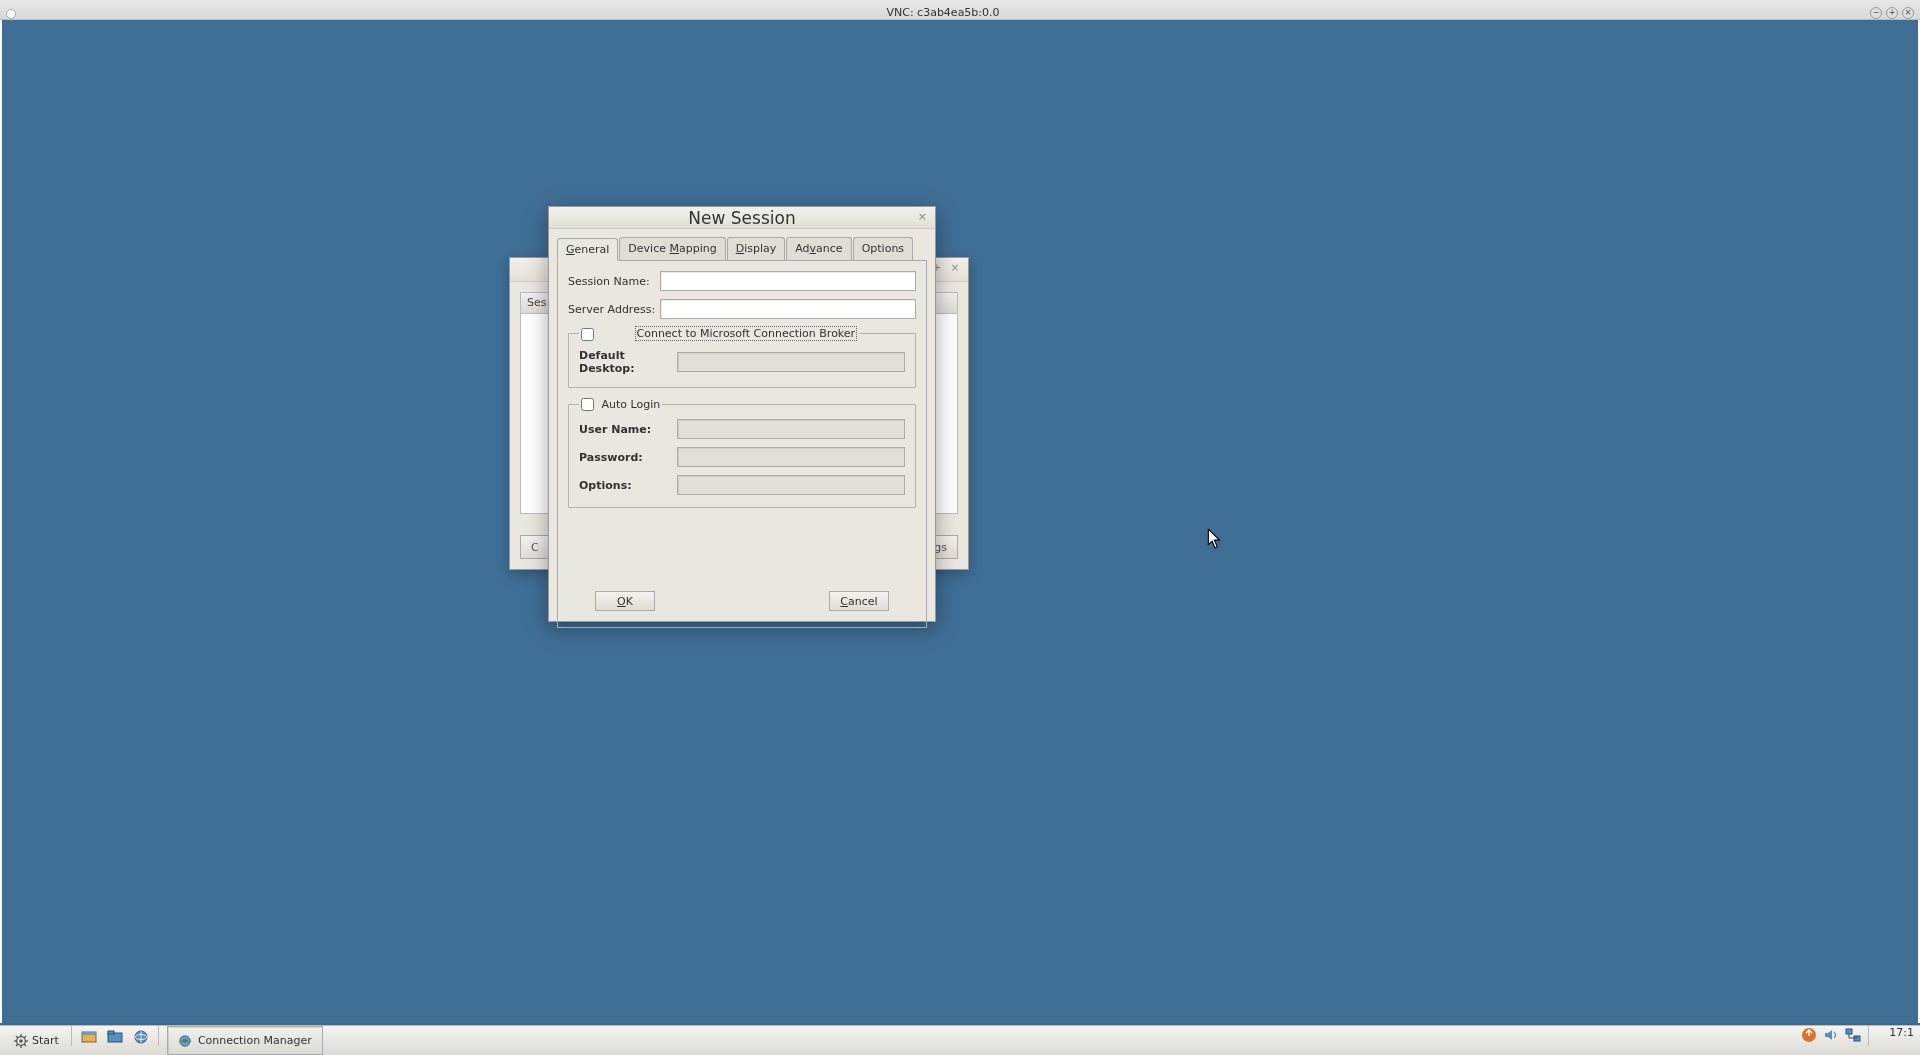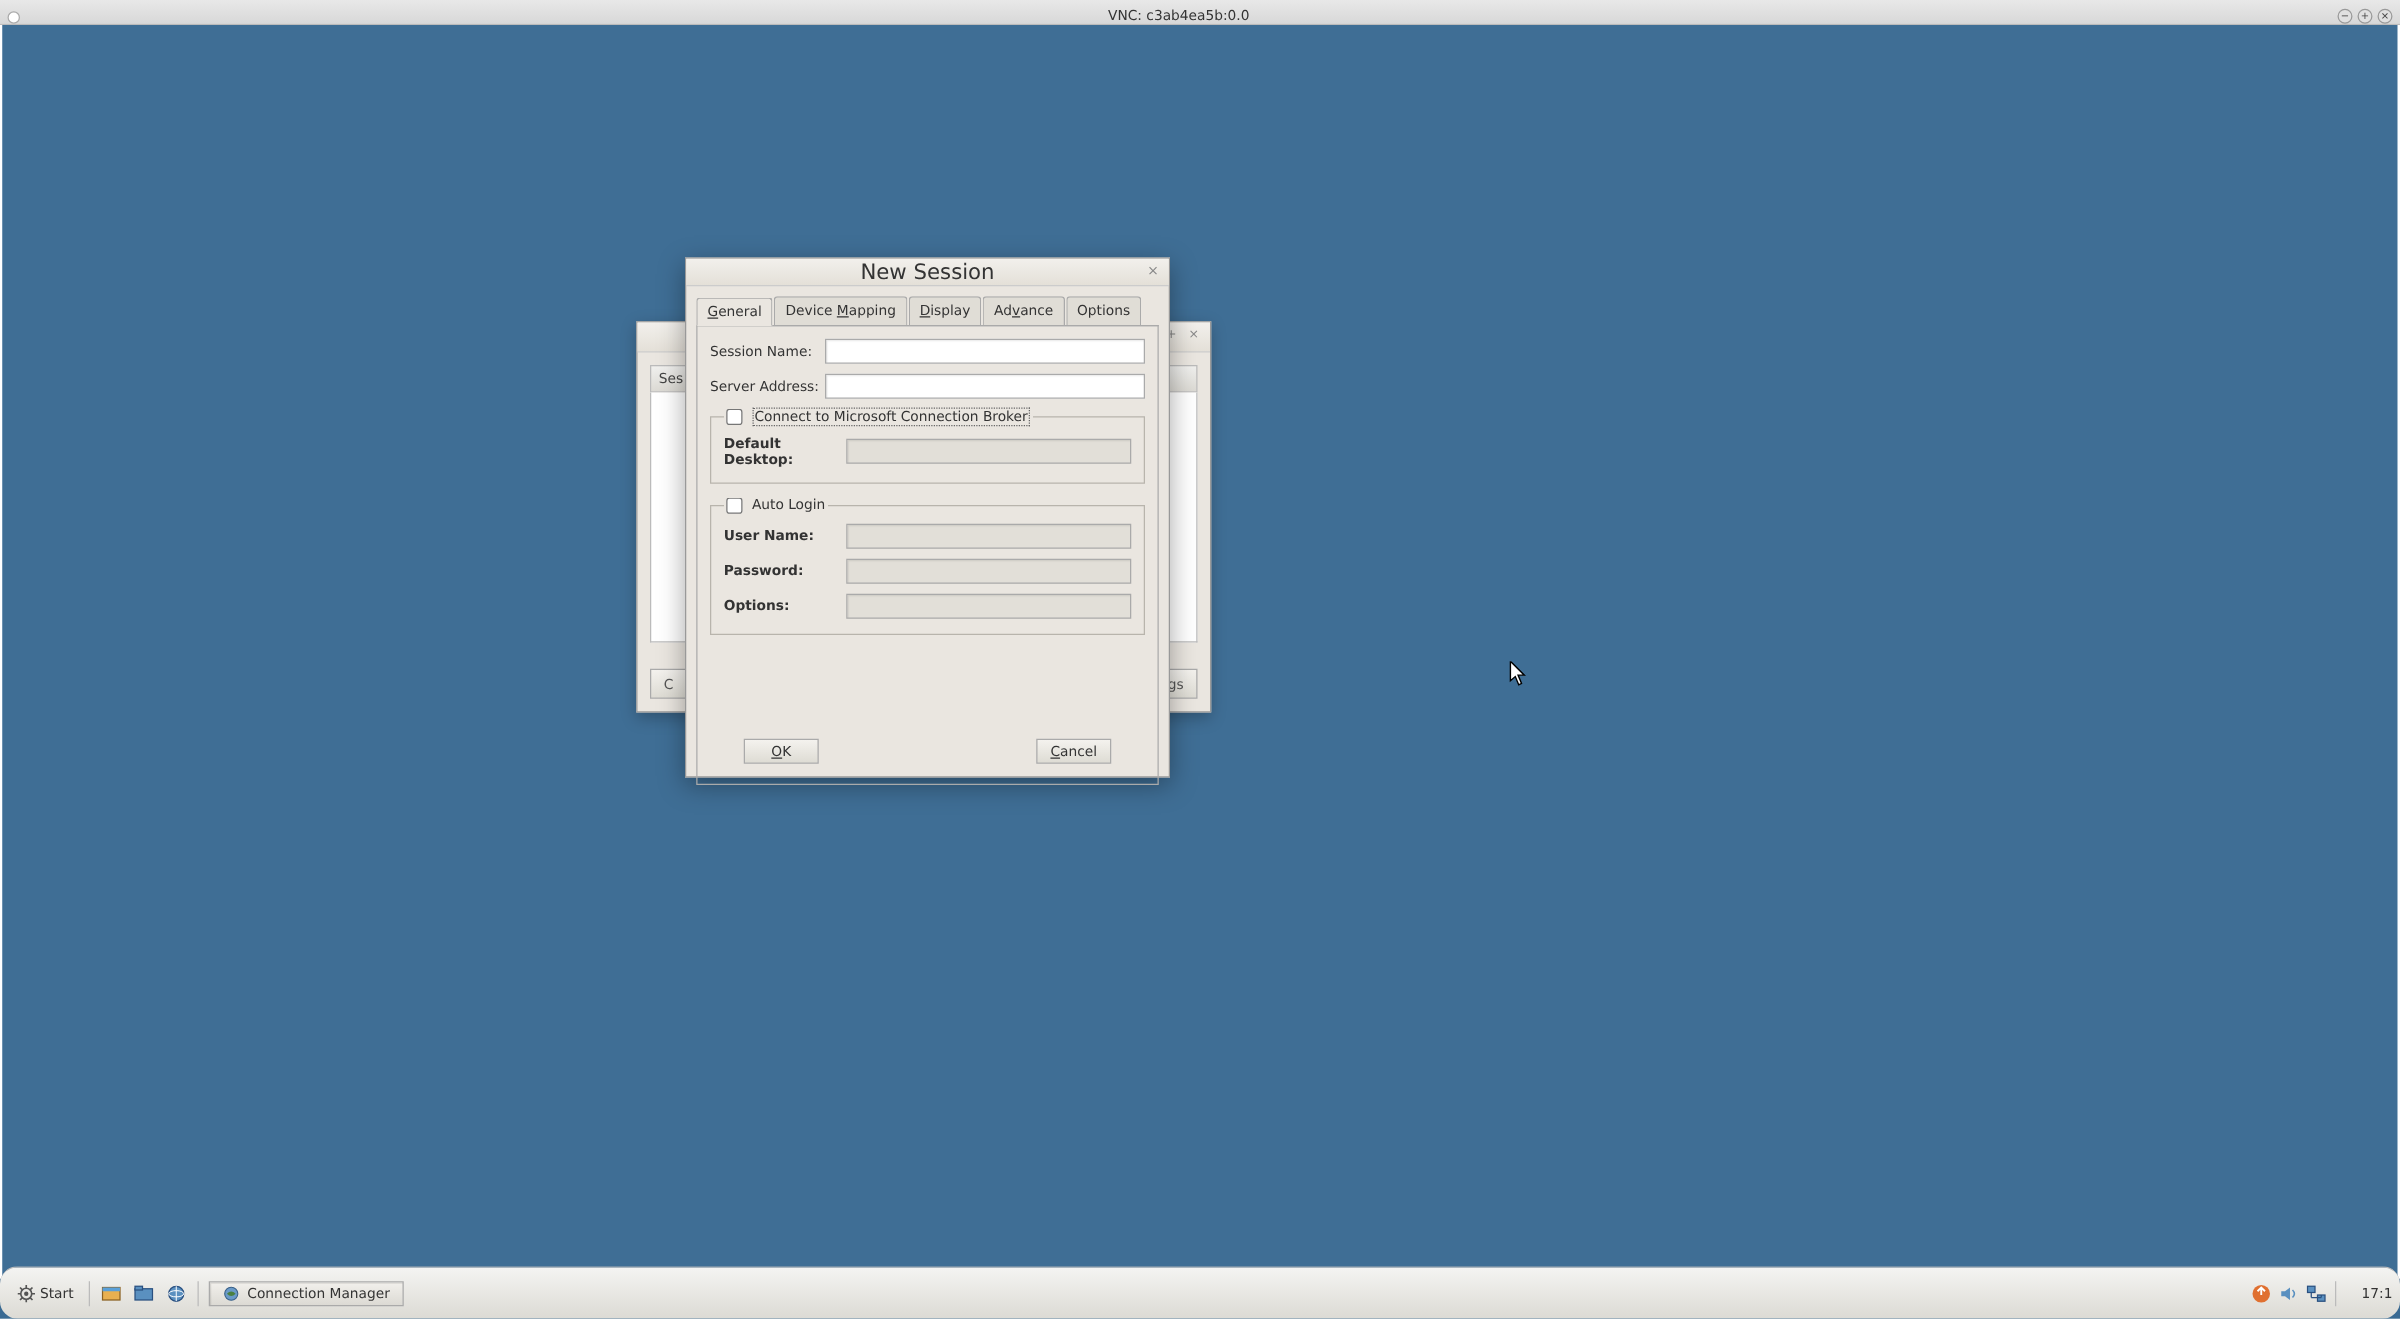--- a/index.html
+++ b/index.html
@@ -42,28 +42,28 @@
 
     .form-row { display: flex; align-items: center; margin-bottom: 8px; }
     .form-row label { width: 92px; font-size: 11px; color: #333; text-align: left; }
     .form-row input[type="text"], .form-row input[type="password"] { flex: 1; height: 20px; border: 1px solid #aaa; background: #fff; font-size: 11px; padding: 0 4px; box-shadow: inset 1px 1px 1px rgba(0,0,0,0.08); }
     .form-row input[disabled] { background: #e2dfd8; color: #888; }
 
     fieldset { border: 1px solid #b8b4ac; padding: 8px 10px 4px; margin-top: 6px; margin-bottom: 10px; }
     fieldset legend { font-size: 11px; color: #333; padding: 0 2px; }
     fieldset legend input[type="checkbox"] { margin-right: 4px; vertical-align: middle; }
     fieldset .form-row label { width: 98px; font-weight: bold; }
-    fieldset.focused legend span { border: 1px dotted #666; padding: 0 1px; }
+    fieldset.focused legend span { border: 1px dotted #666; padding: 0 1px; margin-left: 33px; }
 
     .dialog-buttons { position: absolute; bottom: 10px; left: 8px; right: 8px; display: flex; justify-content: space-between; padding: 0 38px; }
     .dialog-buttons button { width: 60px; height: 20px; font-size: 11px; background: linear-gradient(#f4f2ee, #dedcd4); border: 1px solid #aaa; color: #333; cursor: pointer; }
     .dialog-buttons button .underline { text-decoration: underline; }
 
     
-    .taskbar { position: absolute; left: 0; right: 0; bottom: 0; height: 42px; background: linear-gradient(#f4f4f2, #dcdad4); border-top: 1px solid #bbb; display: flex; align-items: center; padding: 0 6px; border-radius: 14px; }
+    .taskbar { position: absolute; left: 0; right: 0; bottom: 0; height: 30px; background: linear-gradient(#f4f4f2, #dcdad4); border-top: 1px solid #bbb; display: flex; padding: 0 6px; }
     .start-btn { display: flex; align-items: center; gap: 4px; padding: 2px 8px; font-size: 11px; color: #333; cursor: pointer; }
     .start-btn svg { width: 14px; height: 14px; }
     .tb-sep { width: 1px; height: 20px; background: #bbb; margin: 0 4px; }
     .tb-icon { width: 22px; height: 22px; margin: 0 2px; display: flex; align-items: center; justify-content: center; cursor: pointer; border: 1px solid transparent; }
     .tb-icon svg { width: 16px; height: 16px; }
     .tb-task { display: flex; align-items: center; gap: 6px; padding: 2px 10px; margin-left: 4px; background: linear-gradient(#f2f0ec, #dcdad4); border: 1px solid #aaa; box-shadow: inset 1px 1px 0 rgba(0,0,0,0.1); font-size: 11px; color: #333; cursor: pointer; }
     .tb-task svg { width: 14px; height: 14px; }
     .tb-spacer { flex: 1; }
     .tray-icon { width: 18px; height: 18px; margin: 0 2px; display: flex; align-items: center; justify-content: center; cursor: pointer; }
     .tray-icon svg { width: 16px; height: 16px; }

